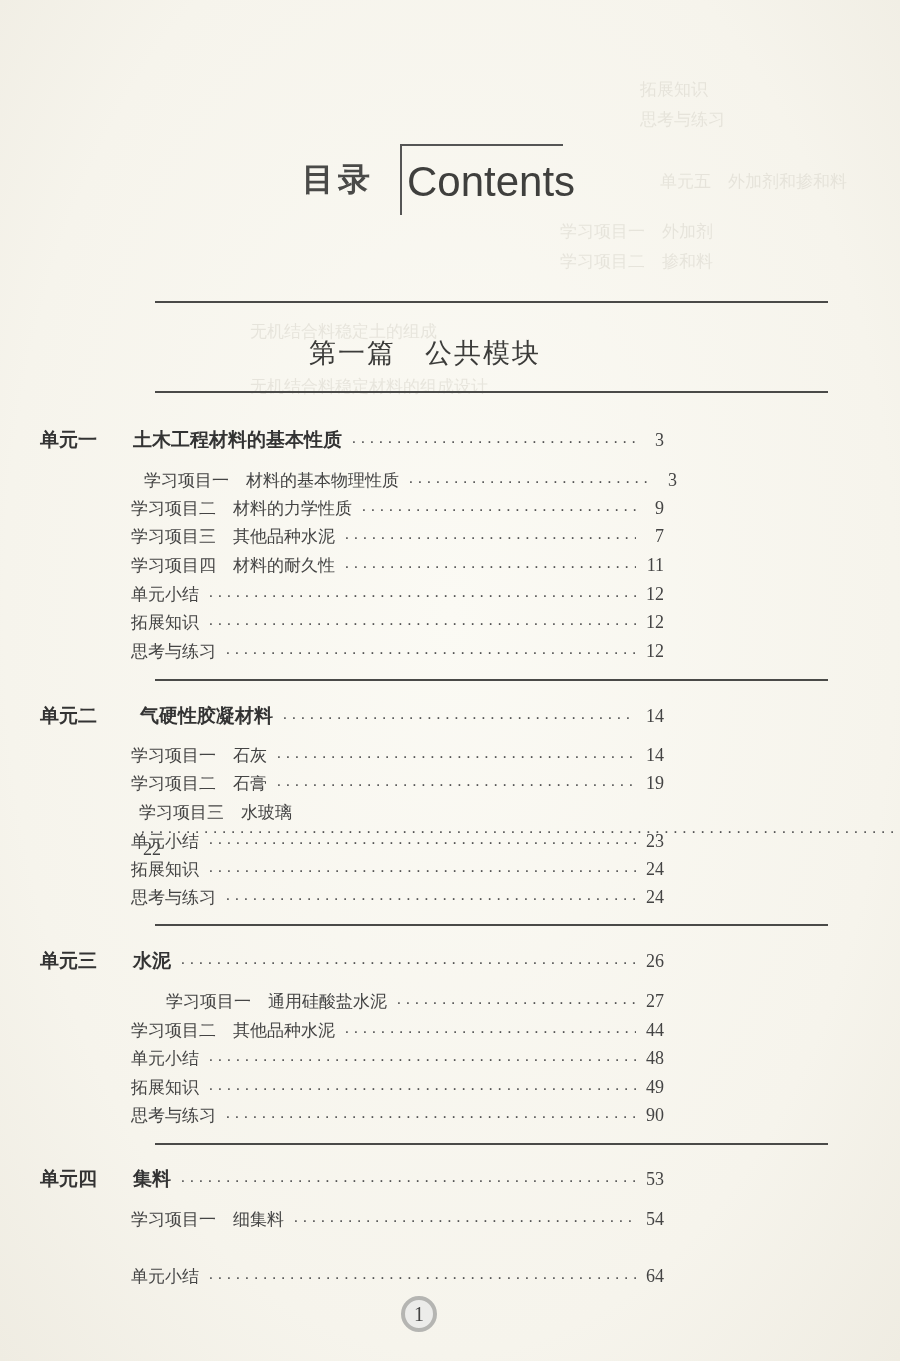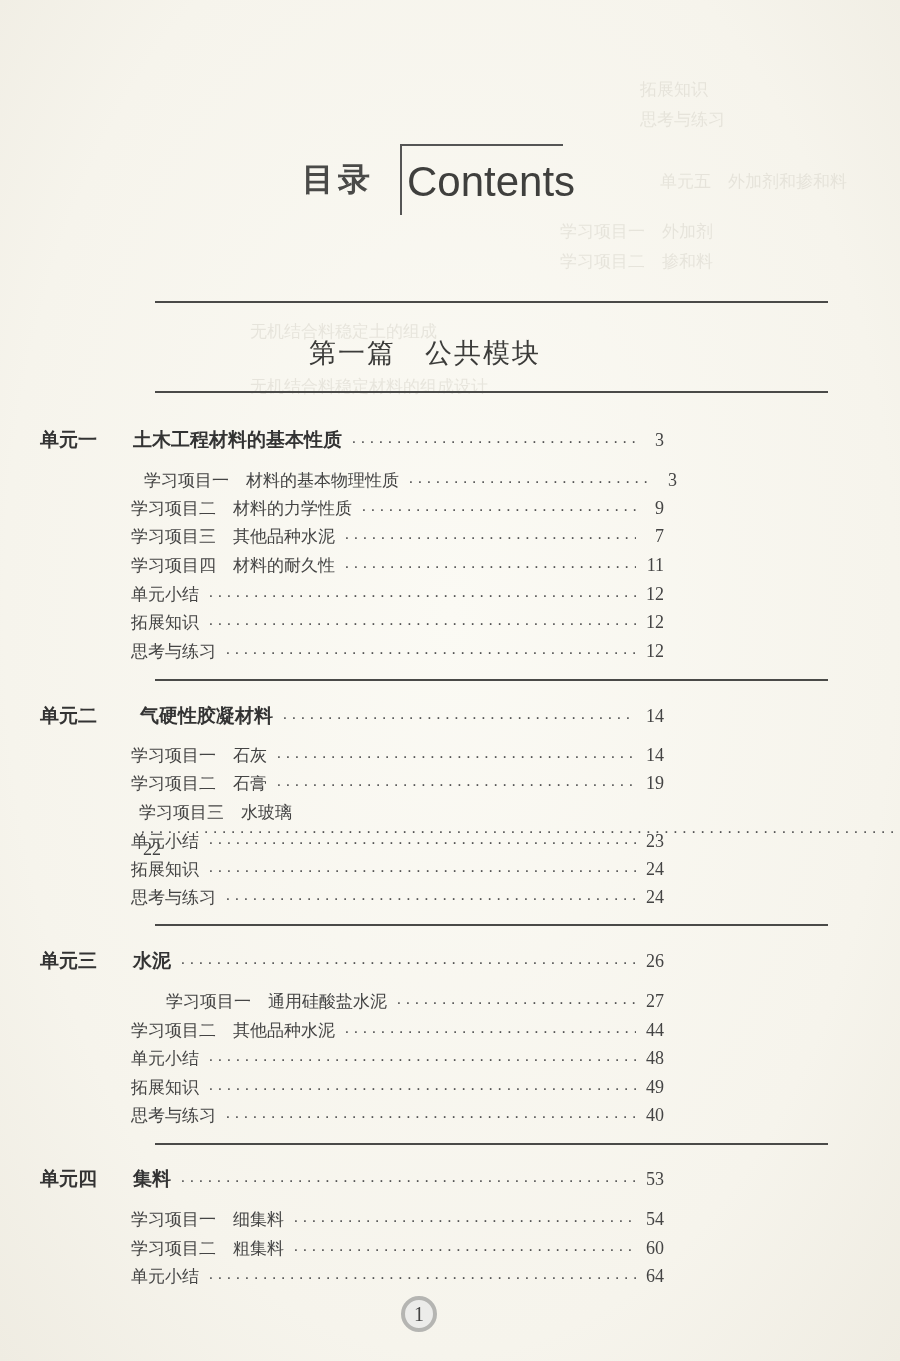--- a/index.html
+++ b/index.html
@@ -207,48 +207,41 @@
     <div class="leader-wrap" style="left:131px;">
         <span class="txt item-text">拓展知识</span>
         <span class="dots"></span>
         <span class="pg">49</span>
       </div>
   </div>
   <div class="row" style="top:1104px;">
     <div class="leader-wrap" style="left:131px;">
         <span class="txt item-text">思考与练习</span>
         <span class="dots"></span>
-        <span class="pg">40</span>
+        <span class="pg">90</span>
       </div>
   </div>
 
   <div class="rule" style="top:1143px;"></div>
 
   <div class="row" style="top:1166px;">
     <span class="unit-label">单元四</span>
     <div class="leader-wrap" style="left:133px;">
       <span class="txt unit-title">集料</span>
       <span class="dots"></span>
       <span class="pg">53</span>
     </div>
   </div>
   <div class="row" style="top:1208px;">
     <div class="leader-wrap" style="left:131px;">
         <span class="txt item-text">学习项目一　细集料</span>
         <span class="dots"></span>
         <span class="pg">54</span>
       </div>
   </div>
-  <div class="row" style="top:1237px;">
-    <div class="leader-wrap" style="left:131px;">
-        <span class="txt item-text">学习项目二　粗集料</span>
-        <span class="dots"></span>
-        <span class="pg">60</span>
-      </div>
-  </div>
   <div class="row" style="top:1265px;">
     <div class="leader-wrap" style="left:131px;">
         <span class="txt item-text">单元小结</span>
         <span class="dots"></span>
         <span class="pg">64</span>
       </div>
   </div>
 
   <div class="page-circle">
     <span>1</span>

